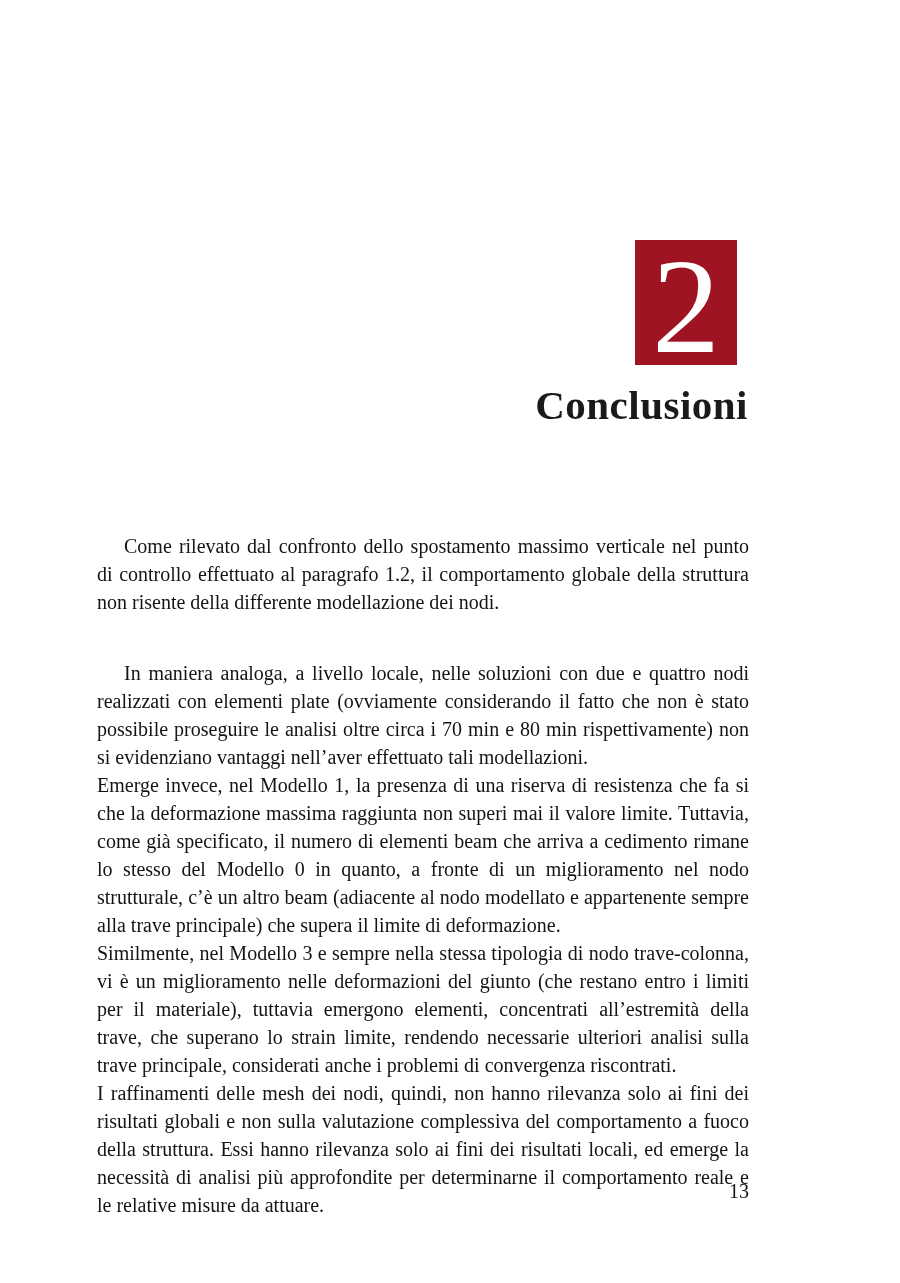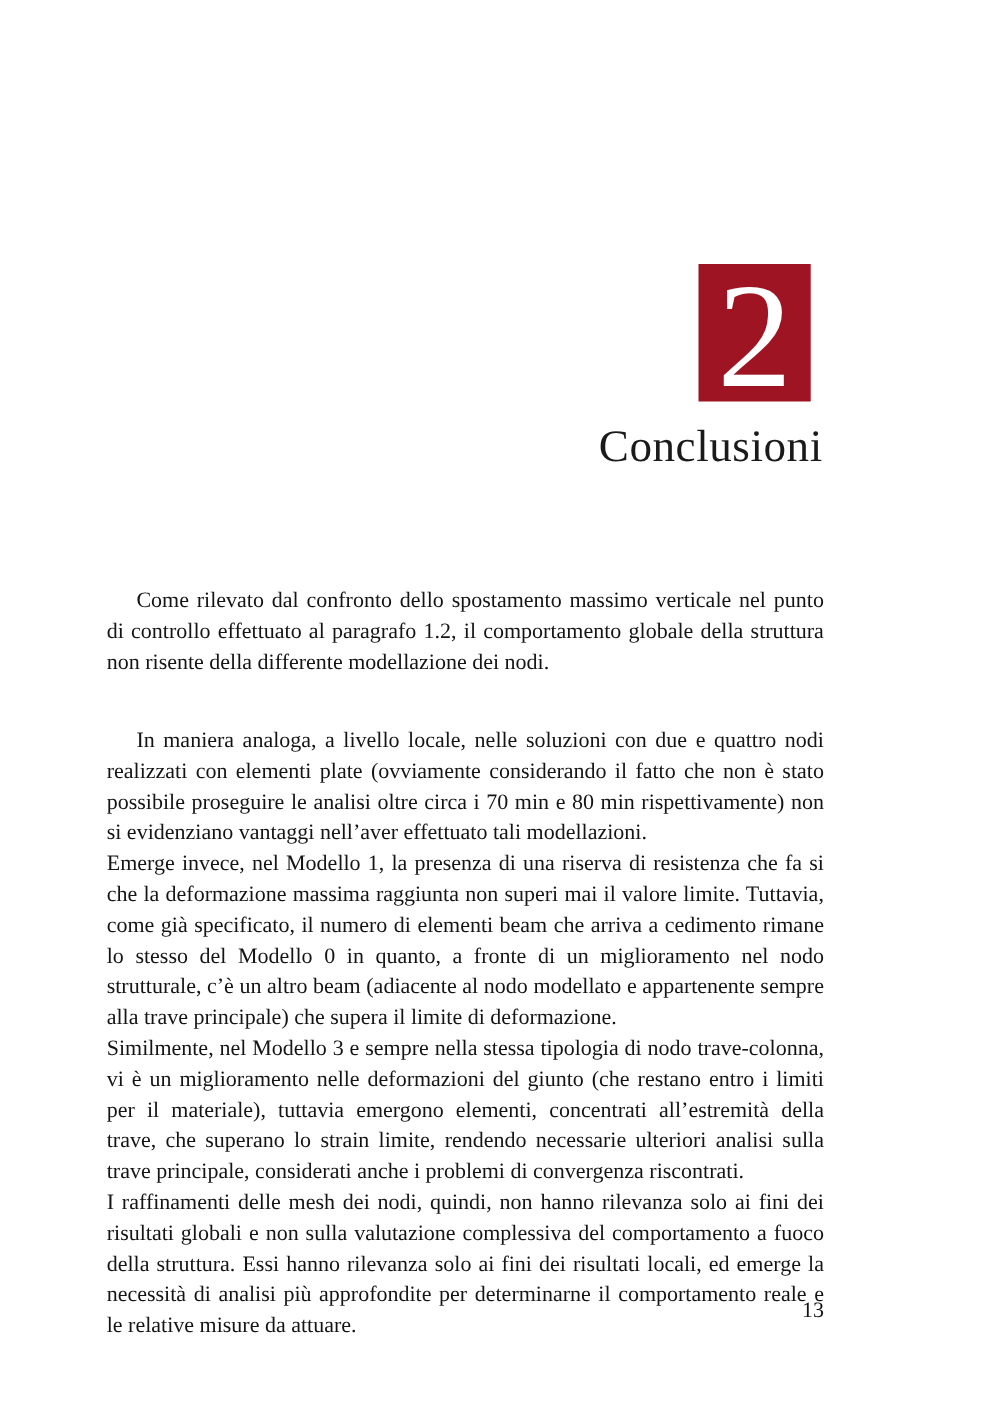--- a/index.html
+++ b/index.html
@@ -30,21 +30,21 @@
     transform: translateY(3px);
   }
   .chapter-title {
     position: absolute;
     left: 97px;
     right: 152px;
     top: 381px;
     margin: 0;
     text-align: right;
     font-size: 41px;
-    font-weight: 400;
+    font-weight: 700;
     line-height: 48px;
     letter-spacing: 0.5px;
     color: #1a1a1a;
   }
   .body-text {
     position: absolute;
     left: 97px;
     top: 489px;
     width: 652px;
     font-size: 20px;

